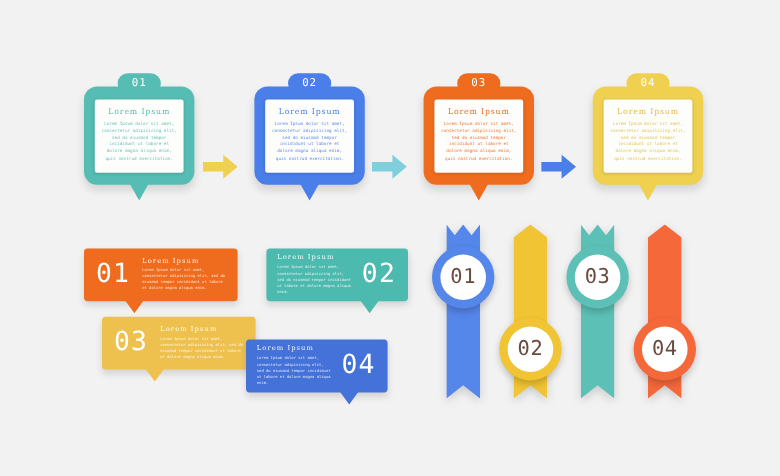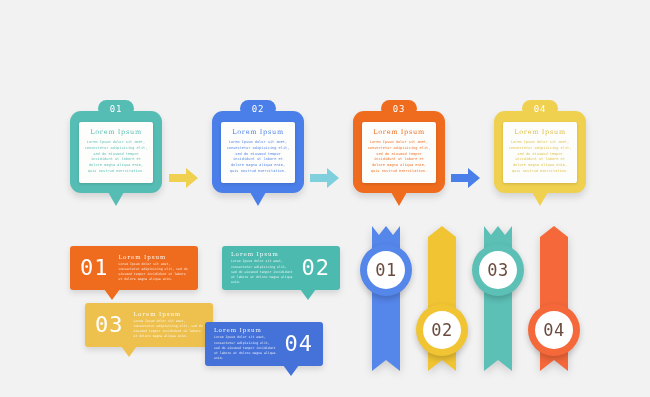--- a/index.html
+++ b/index.html
@@ -10,21 +10,21 @@
     width: 650px;
     height: 397px;
     background: #f2f2f2;
     font-family: "Liberation Sans", sans-serif;
     overflow: hidden;
     position: relative;
   }
   .stage {
     position: absolute;
     left: 0; top: 0;
-    width: 650px; height: 284px; margin-top: 39px;
+    width: 650px; height: 284px;
   }
 
   
   .card {
     position: absolute;
     width: 92px;
     height: 82px;
     border-radius: 11px;
     top: 72px;
     box-shadow: 0 4px 7px rgba(0,0,0,0.13);

